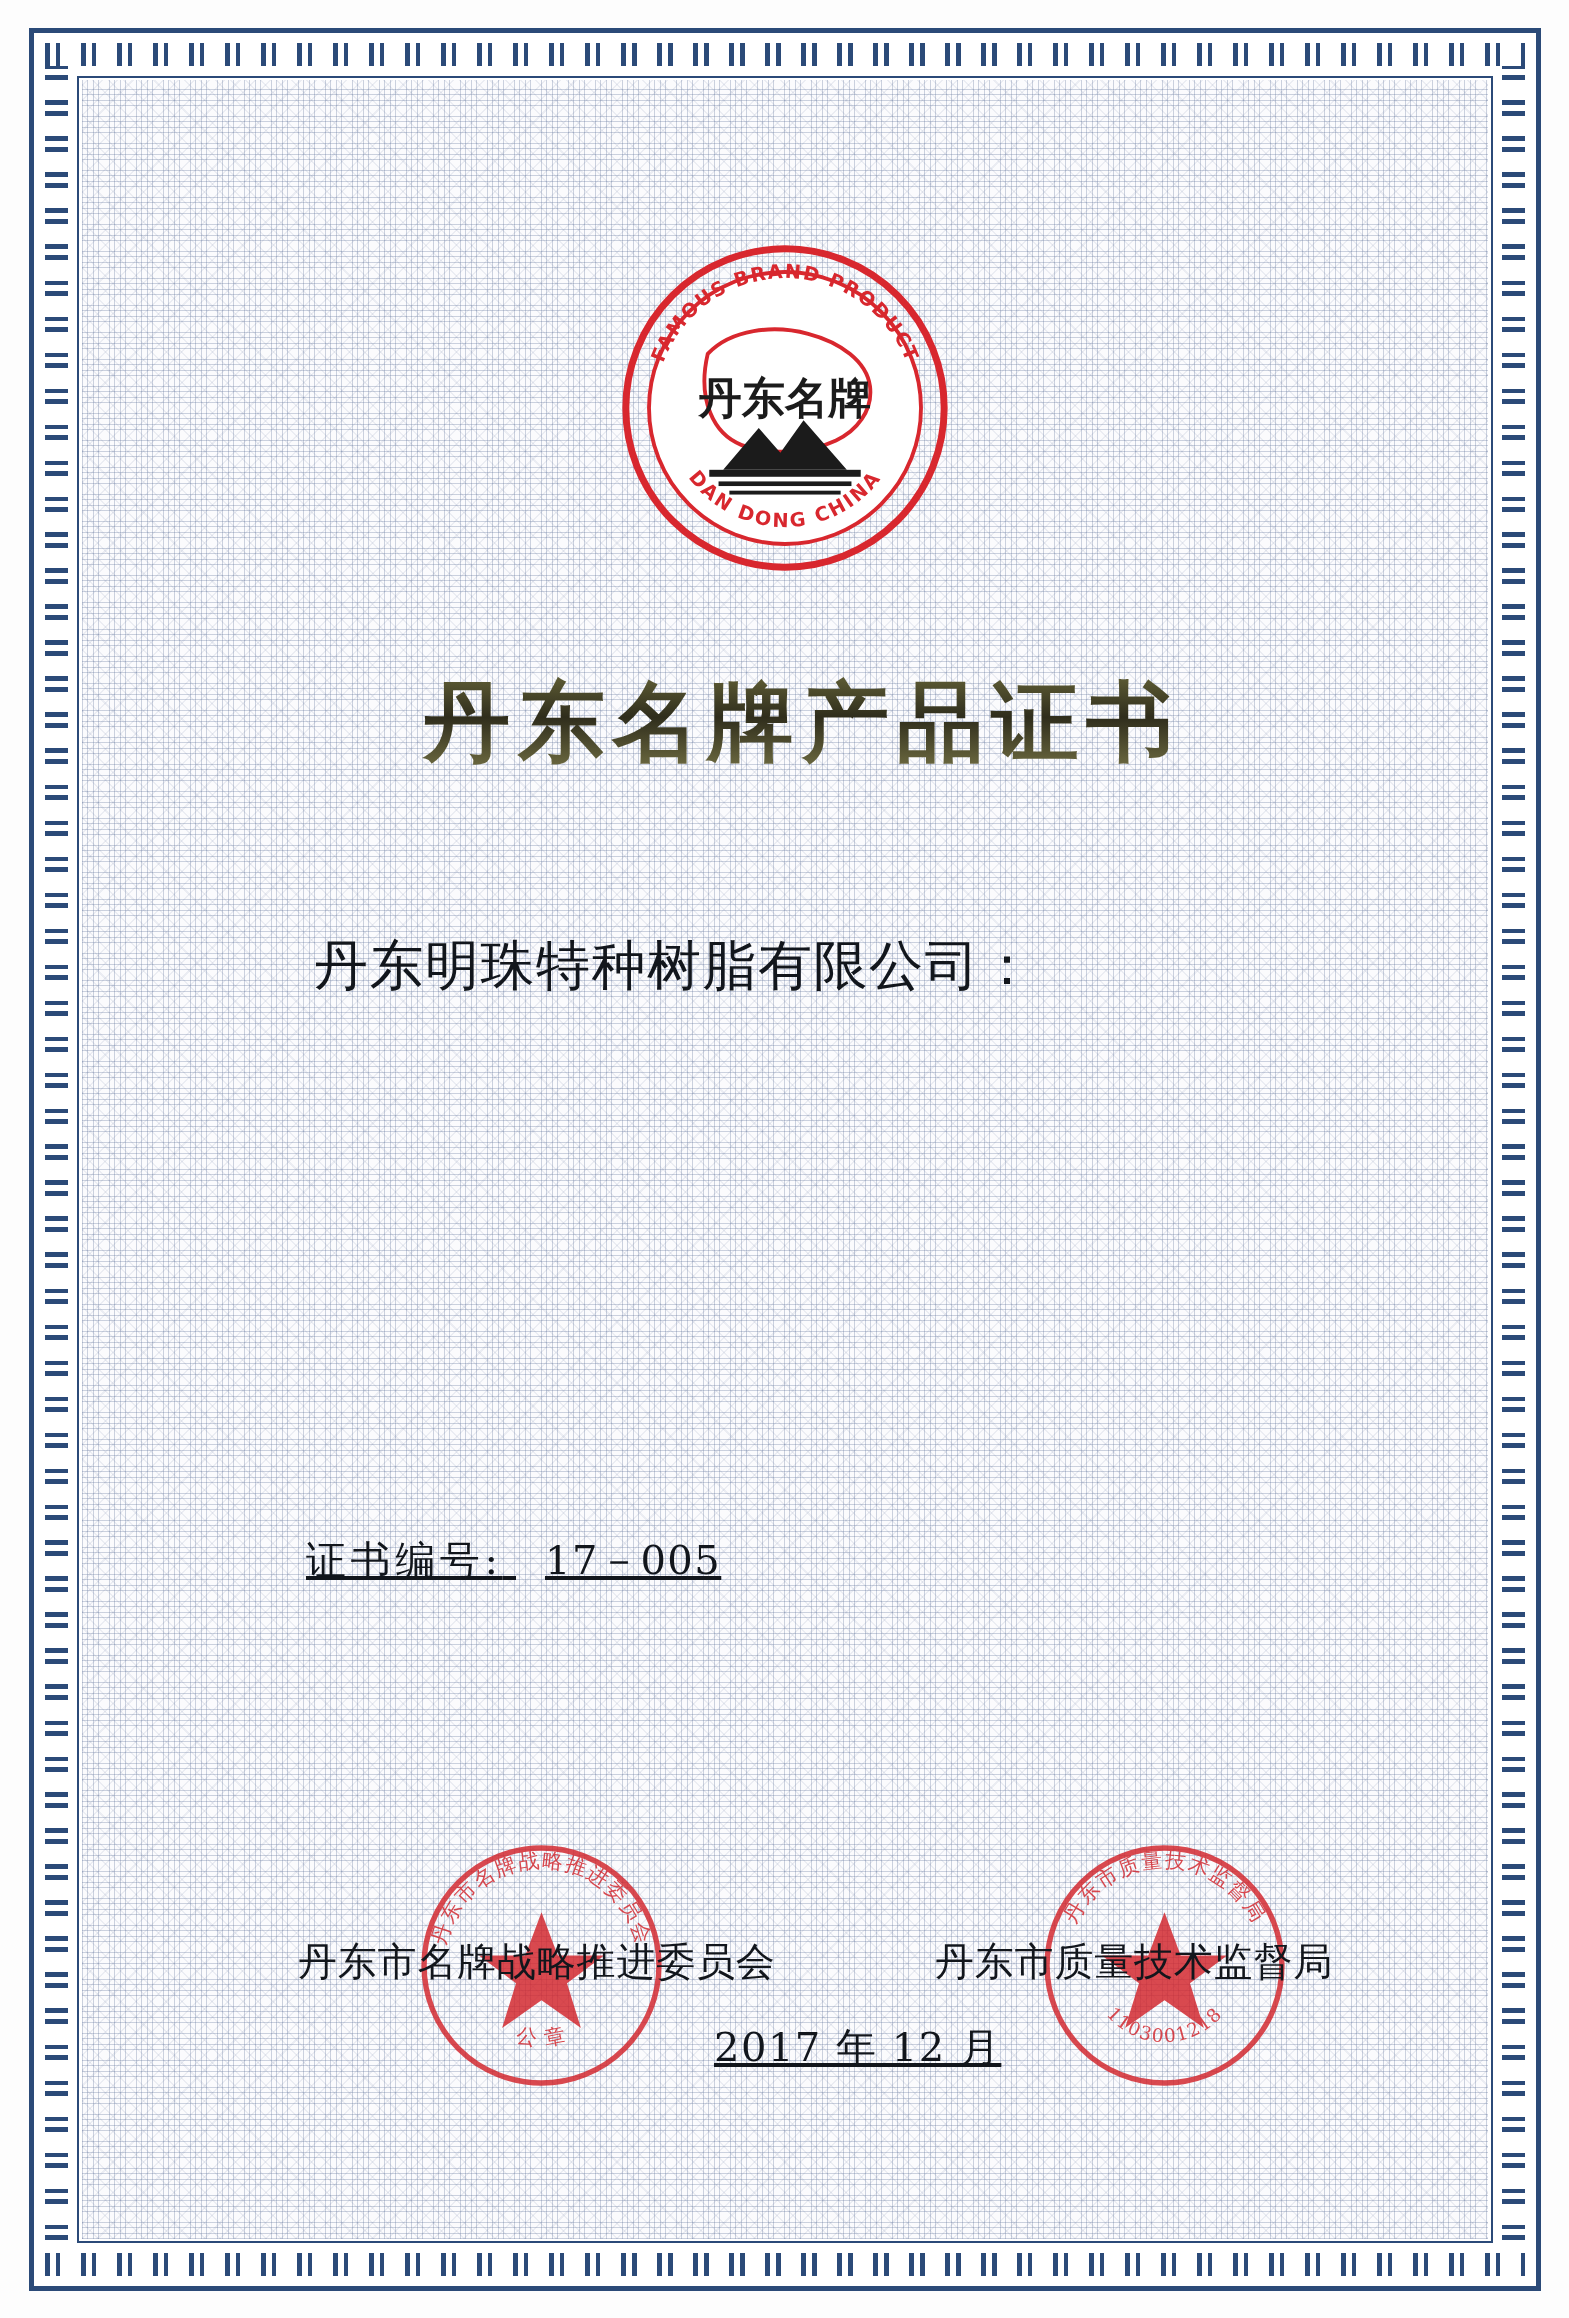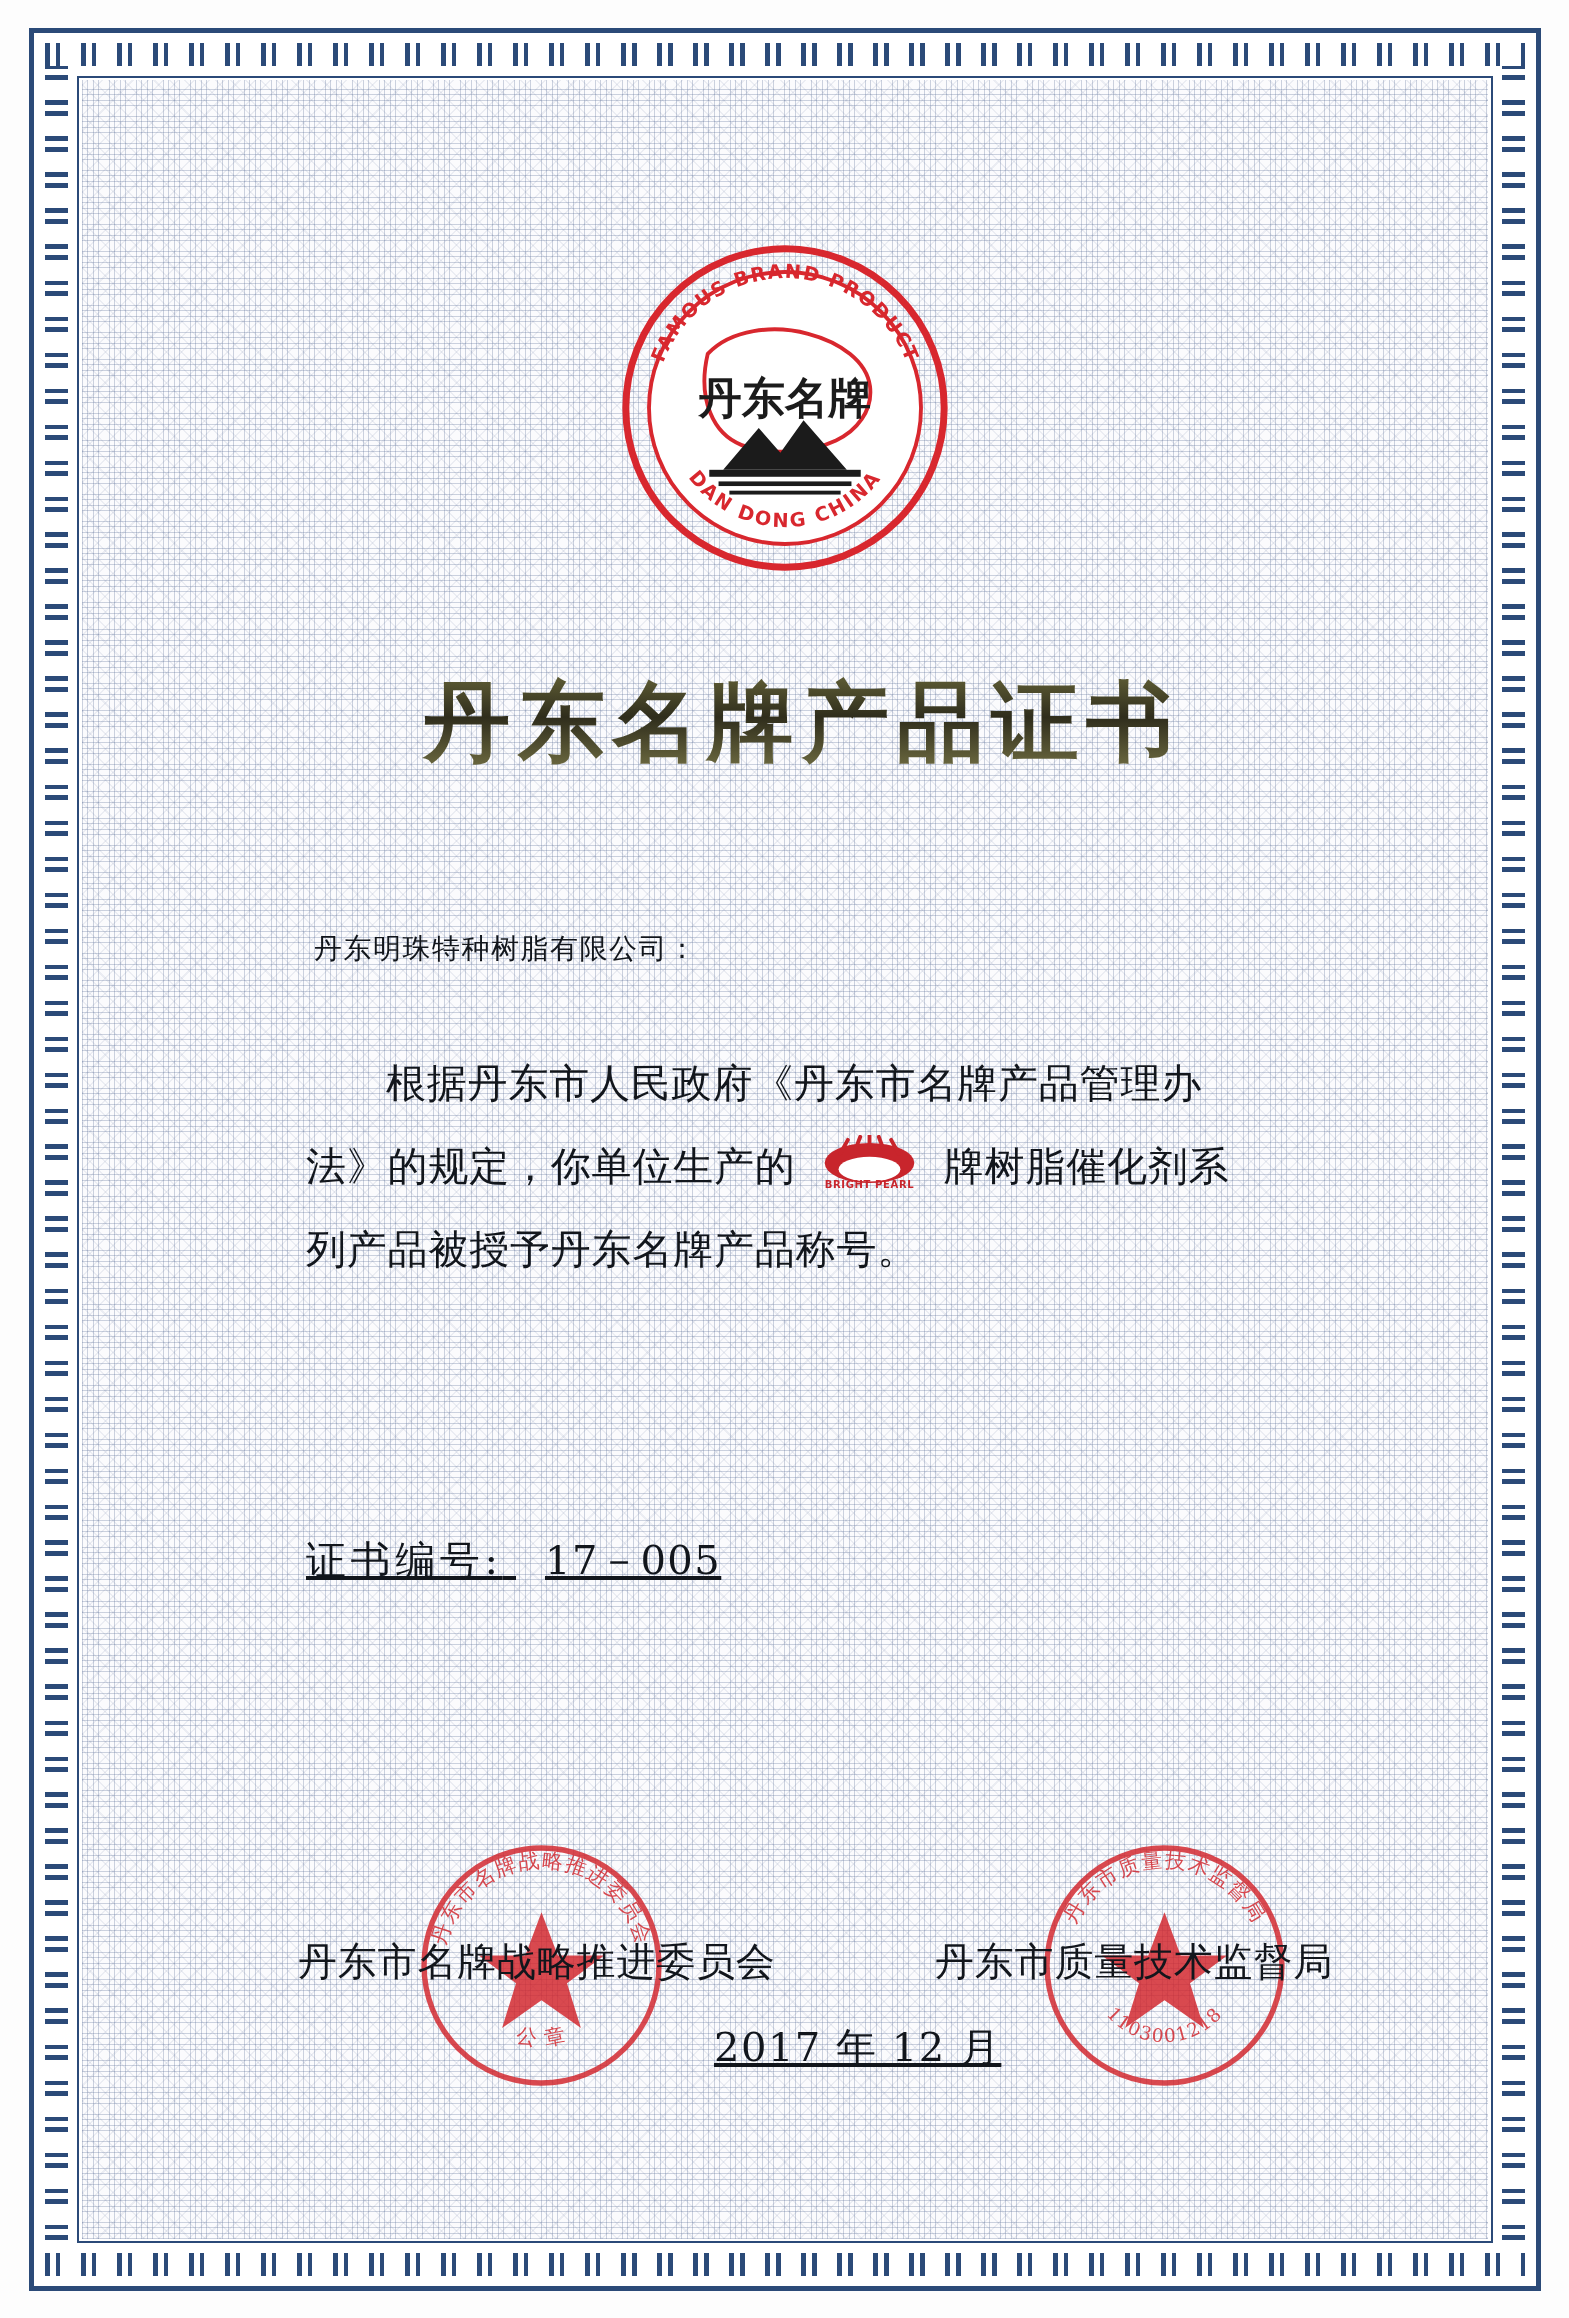--- a/index.html
+++ b/index.html
@@ -122,21 +122,21 @@
     text-shadow: 0 0 0 rgba(0,0,0,0);
     white-space: nowrap;
     padding-left: 34px;
   }
 
   
   .recipient {
     position: absolute;
     left: 232px;
     top: 850px;
-    font-size: 28px;
+    font-size: 54px;
     letter-spacing: 1.5px;
     color: #12161c;
     font-family: "DejaVu Serif", "Liberation Serif", serif;
     white-space: nowrap;
   }
   .para {
     position: absolute;
     left: 224px;
     right: 224px;
     top: 962px;
@@ -261,28 +261,20 @@
         <text font-family="'DejaVu Sans','Liberation Sans',sans-serif" font-size="25" font-weight="bold" fill="#d8272e" letter-spacing="3">
           <textPath href="#arcBot" startOffset="50%" text-anchor="middle">DAN DONG CHINA</textPath>
         </text>
       </svg>
     </div>
 
     <div class="cert-title">丹东名牌产品证书</div>
 
     <div class="recipient">丹东明珠特种树脂有限公司：</div>
 
-    <div class="para">
-      <span class="indent"></span><span>根据丹东市人民政府《丹东市名牌产品管理办法》的规定，你单位生产的</span><span class="brandmark"><svg viewBox="0 0 180 72" width="139" height="56" aria-hidden="true" style="font-size:52px">
-          <ellipse cx="90" cy="36" rx="58" ry="26" fill="#c8252c"></ellipse>
-          <ellipse cx="90" cy="44" rx="40" ry="16" fill="#ffffff"></ellipse>
-          <path d="M52,24 L62,6 M72,18 L78,2 M90,16 L90,0 M108,18 L102,2 M128,24 L118,6" stroke="#c8252c" stroke-width="5" fill="none" stroke-linecap="round"></path>
-          <text x="90" y="68" text-anchor="middle" font-family="'DejaVu Sans','Liberation Sans',sans-serif" font-size="13" font-weight="bold" fill="#c8252c">BRIGHT PEARL</text>
-        </svg></span><span>牌树脂催化剂系列产品被授予丹东名牌产品称号。</span>
-    </div>
 
 
     <div class="line-number">
       <span class="lbl">证书编号:</span>
       <span class="val">17－005</span>
     </div>
 
     <div class="stamp stamp-left">
       <svg viewBox="0 0 330 330" width="255" height="255" aria-hidden="true">
         <defs>

